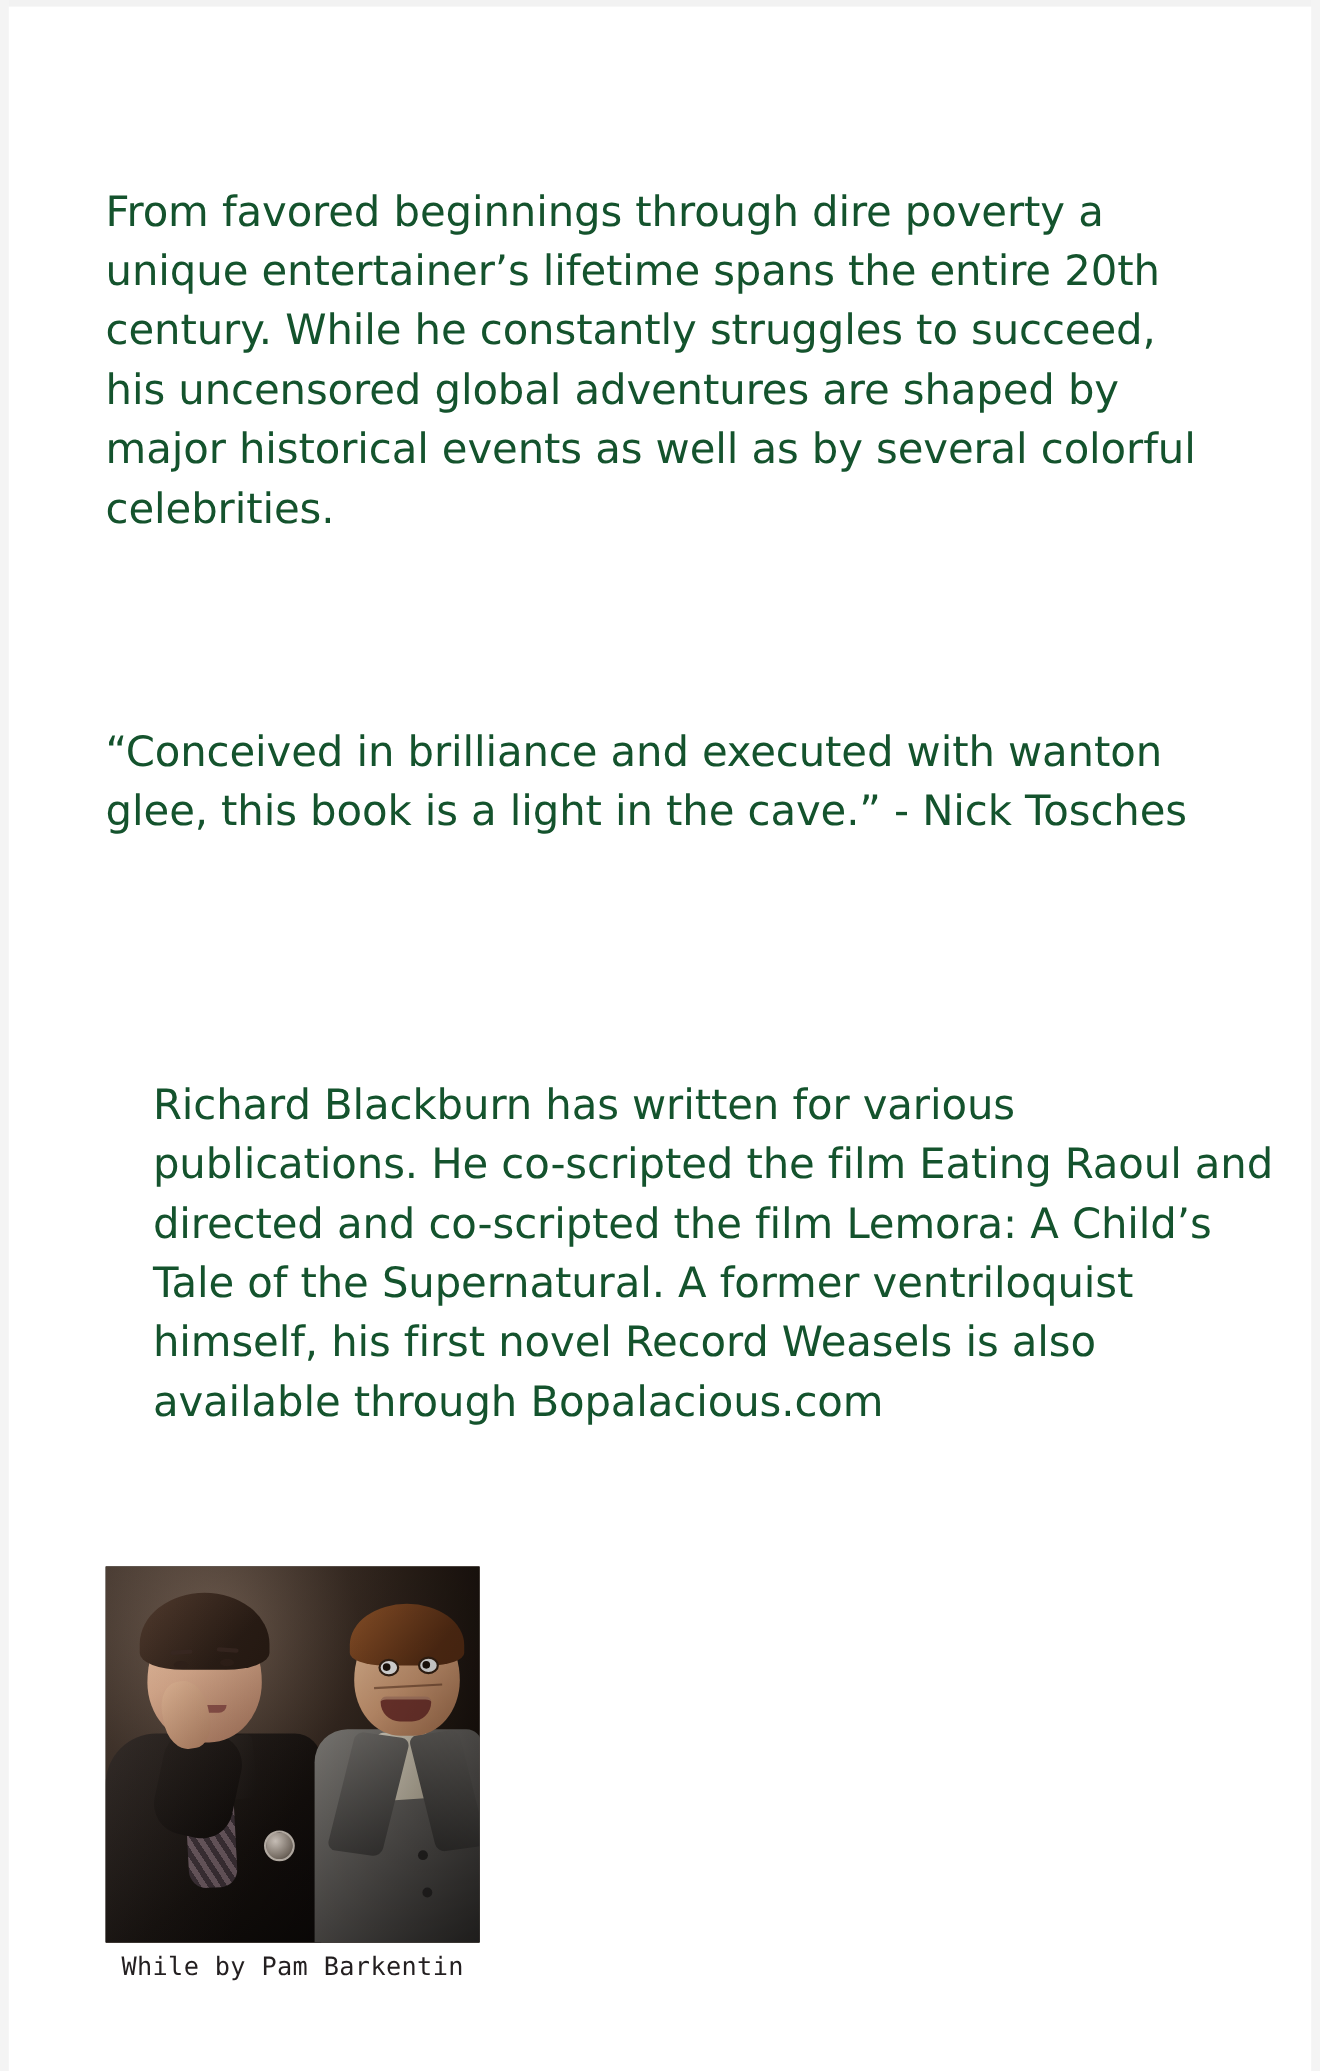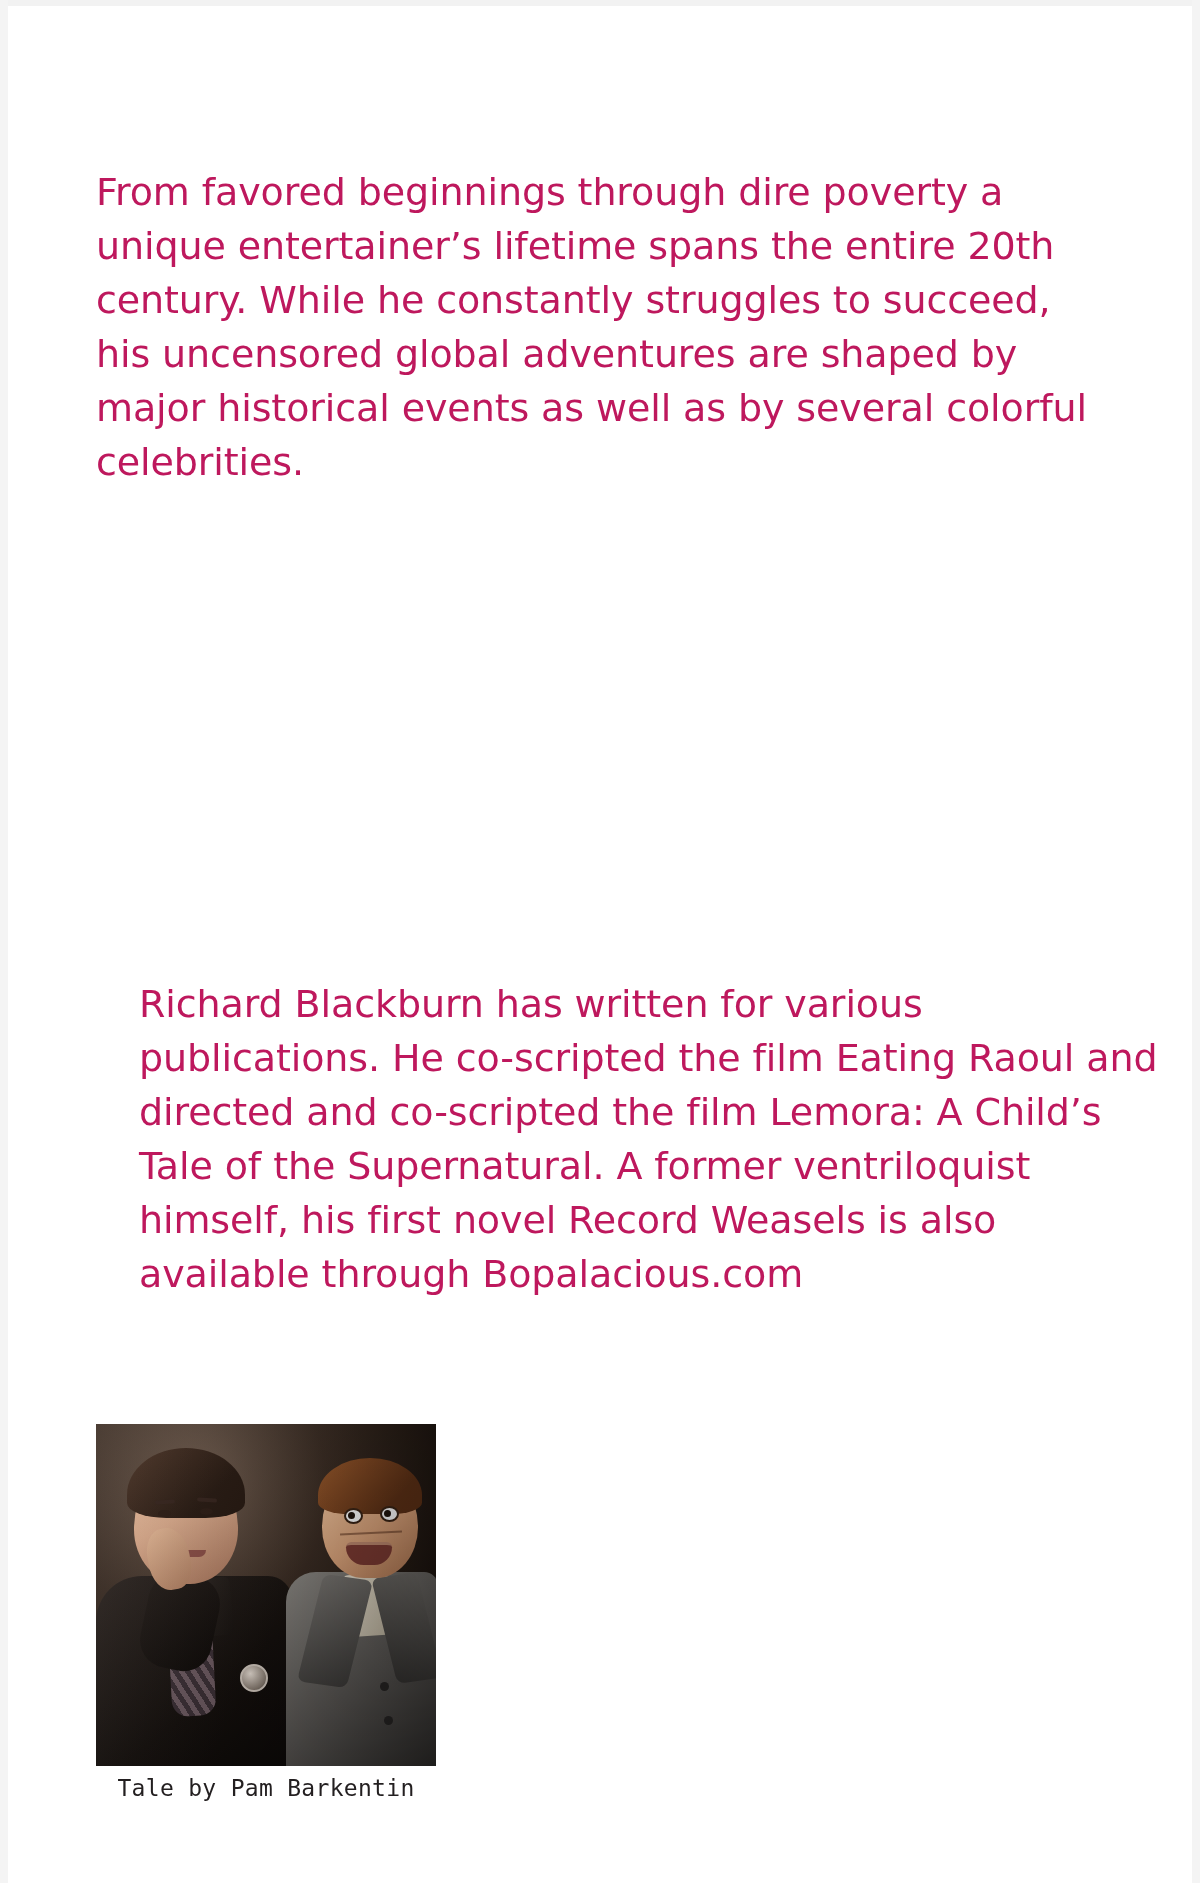--- a/index.html
+++ b/index.html
@@ -38,21 +38,21 @@
   .edge-right {
     position: absolute;
     right: 0; top: 0;
     width: 8px; height: 1883px;
     background: #f4f4f4;
   }
   .para {
     font-size: 38px;
     line-height: 1.42;
     letter-spacing: -0.1px;
-    color: #be185d;
+    color: #14532d;
     font-weight: 400;
   }
   #blurb-paragraph {
     position: absolute;
     left: 96px;
     top: 128px;
     width: 1020px;
   }
   #quote-paragraph {
     position: absolute;
@@ -278,20 +278,21 @@
 <body>
 
 <div class="page">
 
   <div class="edge-top"></div>
   <div class="edge-left"></div>
   <div class="edge-right"></div>
 
   <p class="para" id="blurb-paragraph">From favored beginnings through dire poverty a unique entertainer’s lifetime spans the entire 20th century. While he constantly struggles to succeed, his uncensored global adventures are shaped by major historical events as well as by several colorful celebrities.</p>
 
+  <p class="para" id="quote-paragraph">“Conceived in brilliance and executed with wanton glee, this book is a light in the cave.” - Nick Tosches</p>
 
   <p class="para" id="author-bio-paragraph">Richard Blackburn has written for various publications. He co-scripted the film Eating Raoul and directed and co-scripted the film Lemora: A Child’s Tale of the Supernatural. A former ventriloquist himself, his first novel Record Weasels is also available through Bopalacious.com</p>
 
   <div id="author-photo-block">
     <div class="photo-frame">
       <div class="bg-dark"></div>
 
       <div class="man-body"></div>
       <div class="man-collar"></div>
       <div class="man-tie"></div>
@@ -316,16 +317,16 @@
       <div class="dummy-hair"></div>
       <div class="dummy-jawline"></div>
       <div class="dummy-eye-l"></div>
       <div class="dummy-eye-r"></div>
       <div class="dummy-pupil-l"></div>
       <div class="dummy-pupil-r"></div>
       <div class="dummy-mouth"></div>
 
       <div class="photo-grain"></div>
     </div>
-    <div class="photo-caption">Tale by Pam Barkentin</div>
+    <div class="photo-caption">While by Pam Barkentin</div>
   </div>
 
 </div>
 
 </body></html>

